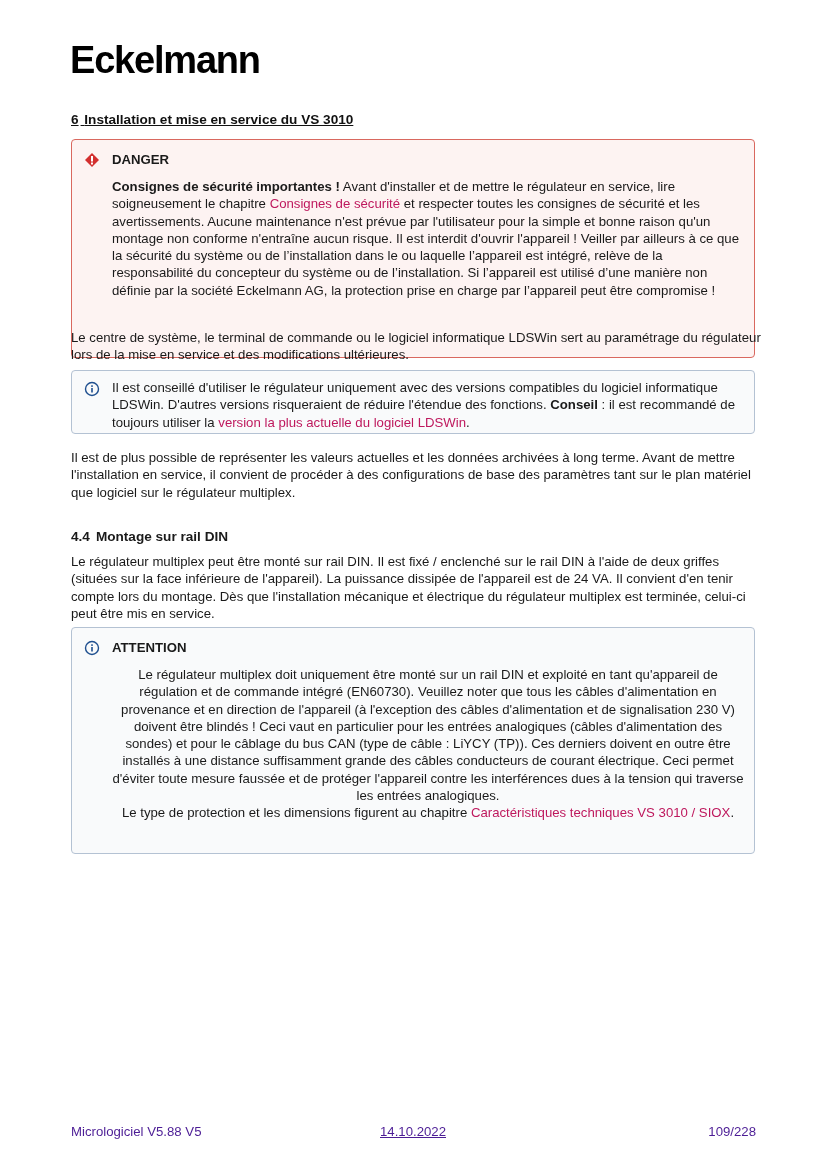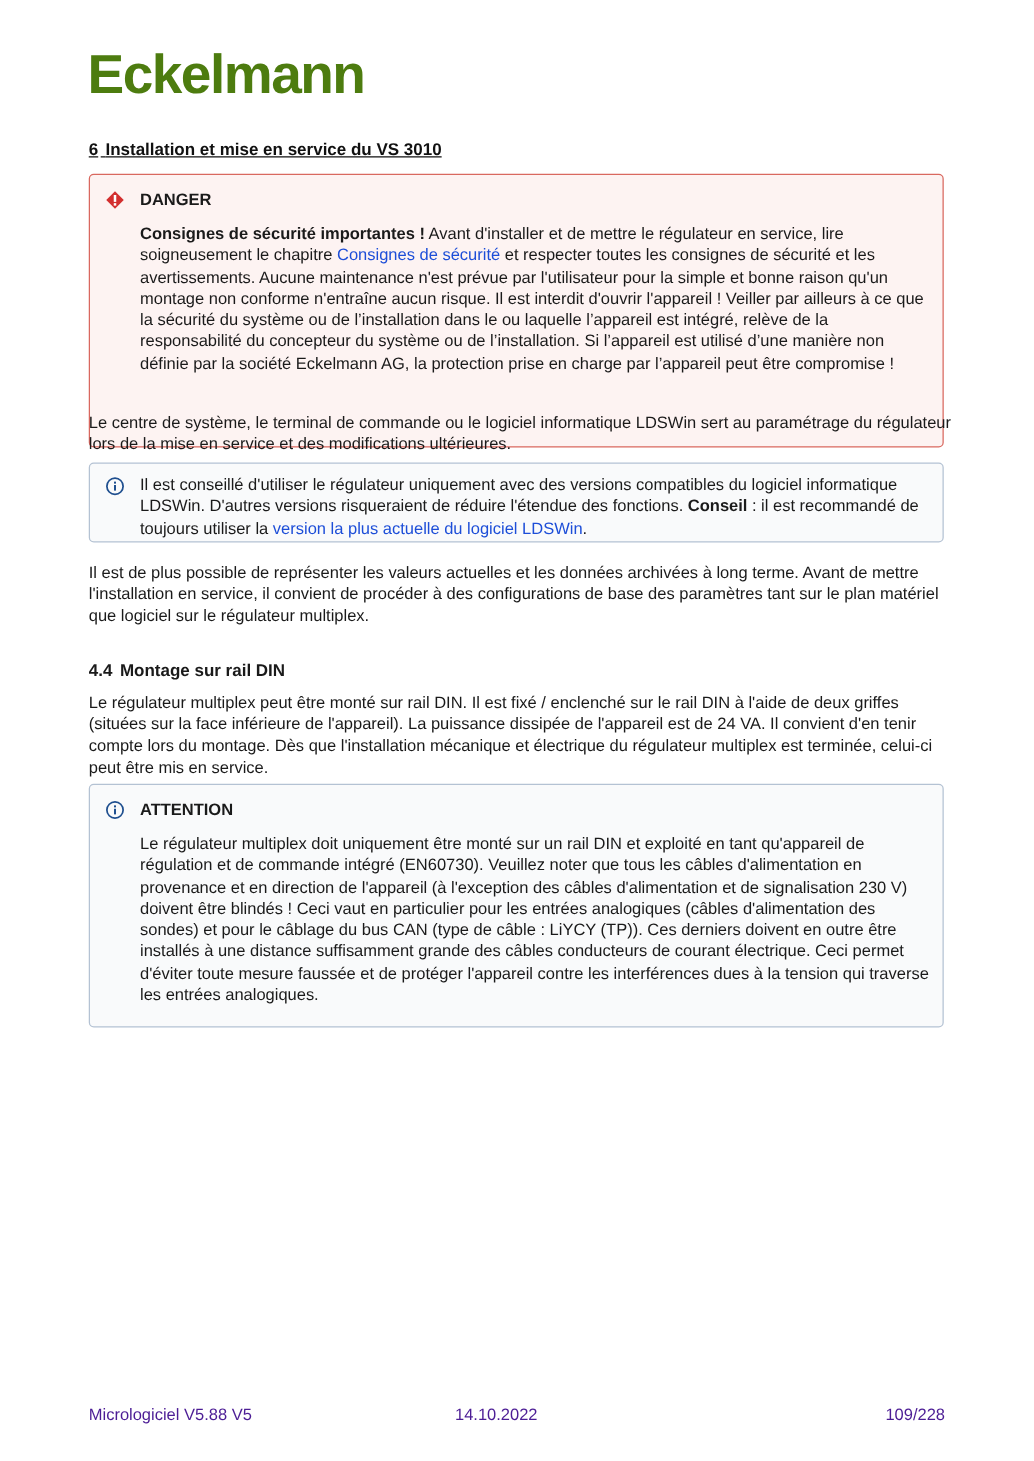--- a/index.html
+++ b/index.html
@@ -16,23 +16,23 @@
       color: #1a1a1a;
       font-size: 13.2px;
       line-height: 17.3px;
     }
     .logo {
       position: absolute;
       left: 70px;
       top: 41px;
       font-family: "Liberation Sans", sans-serif;
       font-weight: bold;
-      font-size: 44px;
+      font-size: 38px;
       letter-spacing: -1.2px;
-      color: #4d7c0f;
+      color: #000000;
       line-height: 38px;
     }
     .h1 {
       position: absolute;
       left: 71px;
       top: 111px;
       font-weight: bold;
       font-size: 13.6px;
       color: #111;
       text-decoration: underline;
@@ -52,23 +52,24 @@
       border: 1.5px solid #d9685f;
     }
     .box.info {
       top: 370px;
       height: 64px;
       background: #f9fafb;
       border: 1.5px solid #b4c2d3;
     }
     .box.attention {
       top: 627px;
-      height: 195px;
+      height: 227px;
       background: #f9fafb;
       border: 1.5px solid #b4c2d3;
+      text-align: center;
     }
     .box-title {
       position: absolute;
       left: 40px;
       top: 11px;
       font-weight: bold;
       font-size: 13.2px;
     }
     .box-text {
       position: absolute;
@@ -83,21 +84,21 @@
       top: 12px;
       width: 16px;
       height: 16px;
     }
     .box.info .icon { top: 10px; }
     .para {
       position: absolute;
       left: 71px;
       width: 690px;
     }
-    .link { color: #1d4ed8; }
+    .link { color: #be185d; }
     .bold { font-weight: bold; }
     .h2 {
       position: absolute;
       left: 71px;
       top: 528px;
       font-weight: bold;
       font-size: 13.6px;
     }
     .h2 .num { margin-right: 6px; }
     .footer {
@@ -158,18 +159,19 @@
   <span class="icon">
     <svg width="16" height="16" viewBox="0 0 16 16">
       <circle cx="8" cy="8" r="6.5" fill="none" stroke="#1f4f8f" stroke-width="1.4"></circle>
       <rect x="7.2" y="7" width="1.6" height="4.5" fill="#1f4f8f"></rect>
       <rect x="7.2" y="4.3" width="1.6" height="1.6" fill="#1f4f8f"></rect>
     </svg>
   </span>
   <div class="box-title">ATTENTION</div>
   <div class="box-text">
     <div>Le régulateur multiplex doit uniquement être monté sur un rail DIN et exploité en tant qu'appareil de régulation et de commande intégré (EN60730). Veuillez noter que tous les câbles d'alimentation en provenance et en direction de l'appareil (à l'exception des câbles d'alimentation et de signalisation 230 V) doivent être blindés ! Ceci vaut en particulier pour les entrées analogiques (câbles d'alimentation des sondes) et pour le câblage du bus CAN (type de câble : LiYCY (TP)). Ces derniers doivent en outre être installés à une distance suffisamment grande des câbles conducteurs de courant électrique. Ceci permet d'éviter toute mesure faussée et de protéger l'appareil contre les interférences dues à la tension qui traverse les entrées analogiques.</div>
+    <div><span>Le type de protection et les dimensions figurent au chapitre </span><span class="link">Caractéristiques techniques VS 3010 / SIOX</span><span>.</span></div>
   </div>
 </div>
 
 <div class="footer" style="left:71px;">Micrologiciel V5.88 V5</div>
-<div class="footer" style="left:364px;">14.10.2022</div>
+<div class="footer" style="left:380px;text-decoration:underline;">14.10.2022</div>
 <div class="footer" style="right:71px;text-align:center;">109/228</div>
 
 </body></html>

